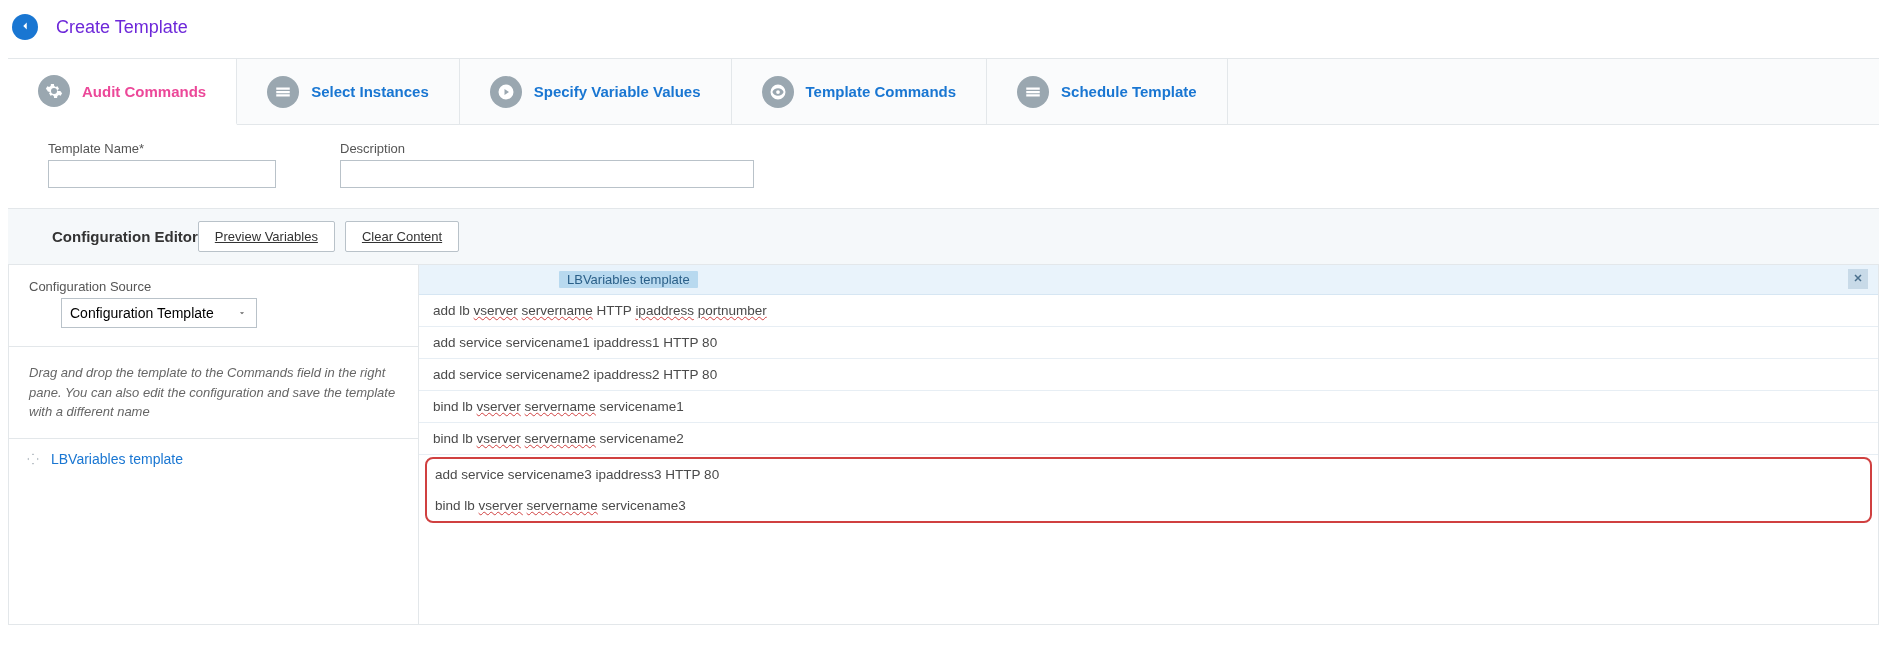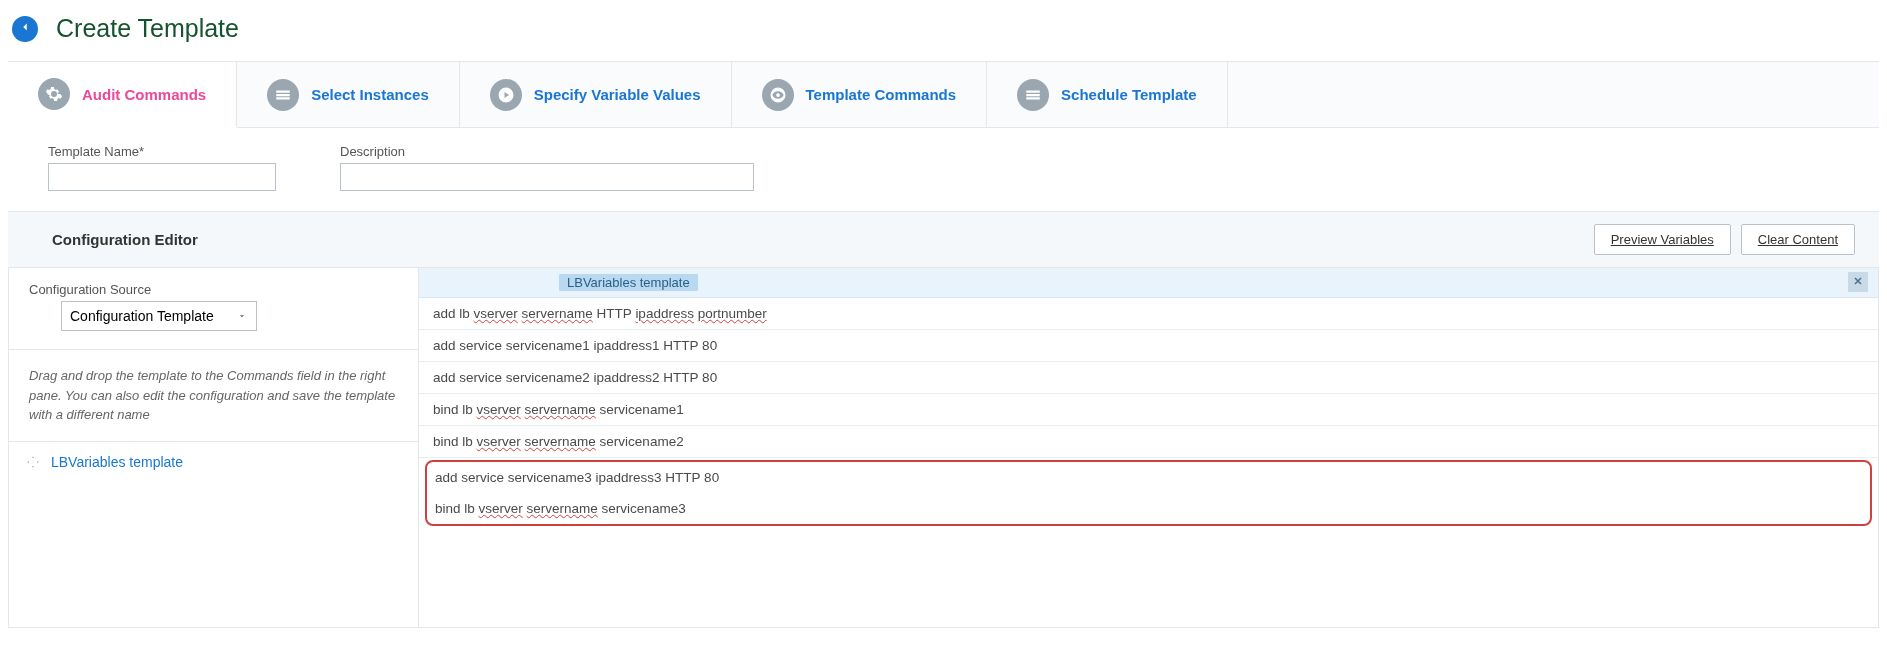--- a/index.html
+++ b/index.html
@@ -20,23 +20,23 @@
   .back-btn {
     width: 26px; height: 26px;
     border-radius: 50%;
     background: #1976d2;
     display: flex; align-items: center; justify-content: center;
     cursor: pointer;
     margin-right: 18px;
   }
   .back-btn svg { fill: #fff; width: 14px; height: 14px; }
   .page-title {
-    font-size: 25px;
+    font-size: 18px;
     font-weight: 400;
-    color: #14532d;
+    color: #6d28d9;
   }
 
   
   .tabs {
     display: flex;
     border-top: 1px solid #e3e7ea;
     border-bottom: 1px solid #e3e7ea;
     background: #fafbfc;
     margin: 0 8px;
   }
@@ -86,21 +86,21 @@
     height: 28px;
     padding: 3px 6px;
     font-size: 13px;
   }
   .field.tname input { width: 228px; }
   .field.desc input { width: 414px; }
 
   
   .cfg-bar {
     display: flex;
-    justify-content: space-between;
+    justify-content: flex-start;
     align-items: center;
     background: #f5f8fa;
     border-top: 1px solid #e3e7ea;
     border-bottom: 1px solid #e3e7ea;
     padding: 12px 24px 12px 44px;
     margin: 0 8px;
   }
   .cfg-title {
     font-size: 15px;
     font-weight: 700;

